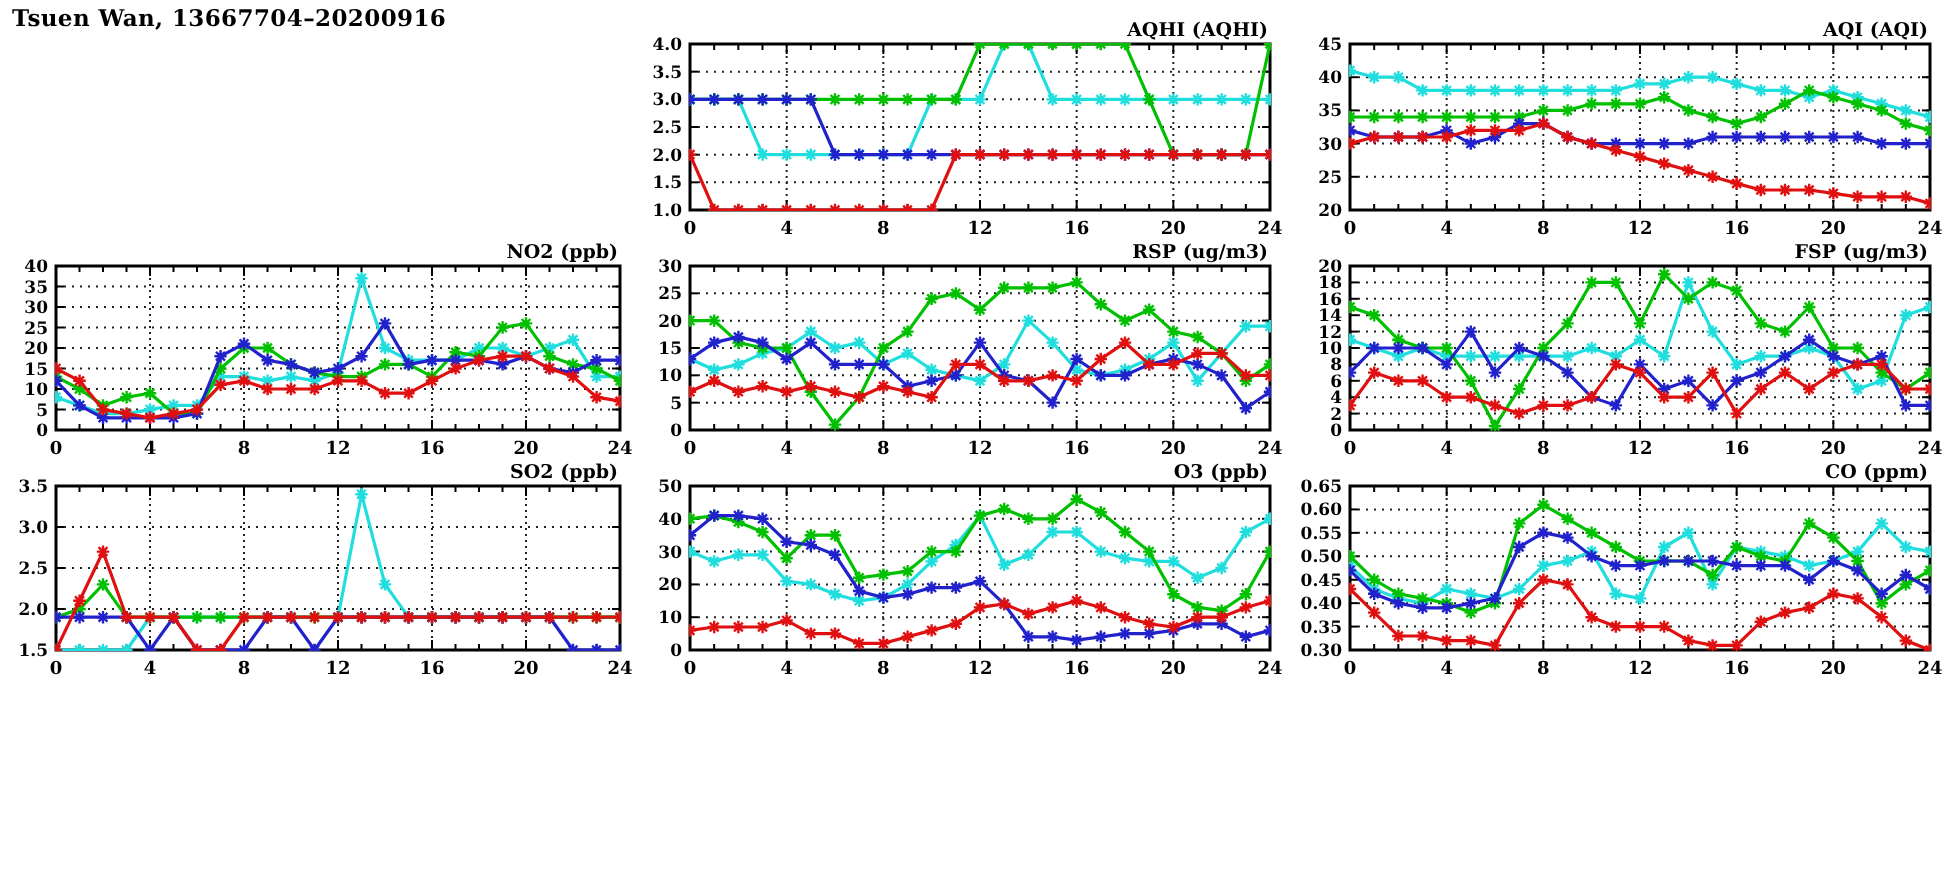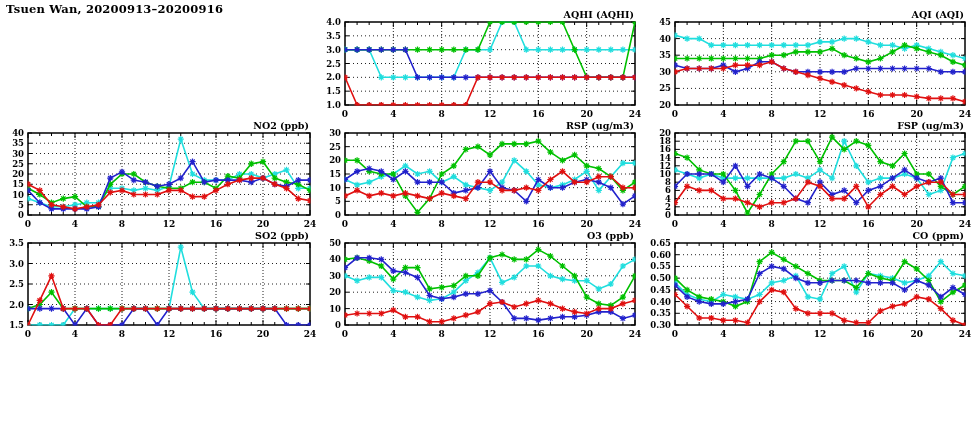--- a/index.html
+++ b/index.html
@@ -10,21 +10,21 @@
   .chart-host{position:absolute;}
   svg text{font-family:"DejaVu Serif",serif;font-weight:bold;fill:#000;}
   svg .ytick{font-size:8.5px;}
   svg .xtick{font-size:9px;}
   svg .ctitle{font-size:9.5px;}
 </style>
 </head>
 <body>
 
 <div id="screen">
-  <div id="page-title">Tsuen Wan, 20200913–20200916</div>
+  <div id="page-title">Tsuen Wan, 13667704–20200916</div>
   <div class="chart-host" style="left: 315px; top: 8px; width: 328px; height: 113px;"><svg width="328" height="113" viewBox="0 0 328 113">
         <line x1="30" x2="320" y1="83.16666666666667" y2="83.16666666666667" stroke="#222" stroke-width="1" stroke-dasharray="1,3"></line>
         <line x1="30" x2="320" y1="69.33333333333334" y2="69.33333333333334" stroke="#222" stroke-width="1" stroke-dasharray="1,3"></line>
         <line x1="30" x2="320" y1="55.5" y2="55.5" stroke="#222" stroke-width="1" stroke-dasharray="1,3"></line>
         <line x1="30" x2="320" y1="41.66666666666667" y2="41.66666666666667" stroke="#222" stroke-width="1" stroke-dasharray="1,3"></line>
         <line x1="30" x2="320" y1="27.83333333333333" y2="27.83333333333333" stroke="#222" stroke-width="1" stroke-dasharray="1,3"></line>
         <line x1="78.33333333333333" x2="78.33333333333333" y1="14" y2="97" stroke="#222" stroke-width="1" stroke-dasharray="1,2"></line>
         <line x1="126.66666666666666" x2="126.66666666666666" y1="14" y2="97" stroke="#222" stroke-width="1" stroke-dasharray="1,2"></line>
         <line x1="175" x2="175" y1="14" y2="97" stroke="#222" stroke-width="1" stroke-dasharray="1,2"></line>
         <line x1="223.33333333333331" x2="223.33333333333331" y1="14" y2="97" stroke="#222" stroke-width="1" stroke-dasharray="1,2"></line>

